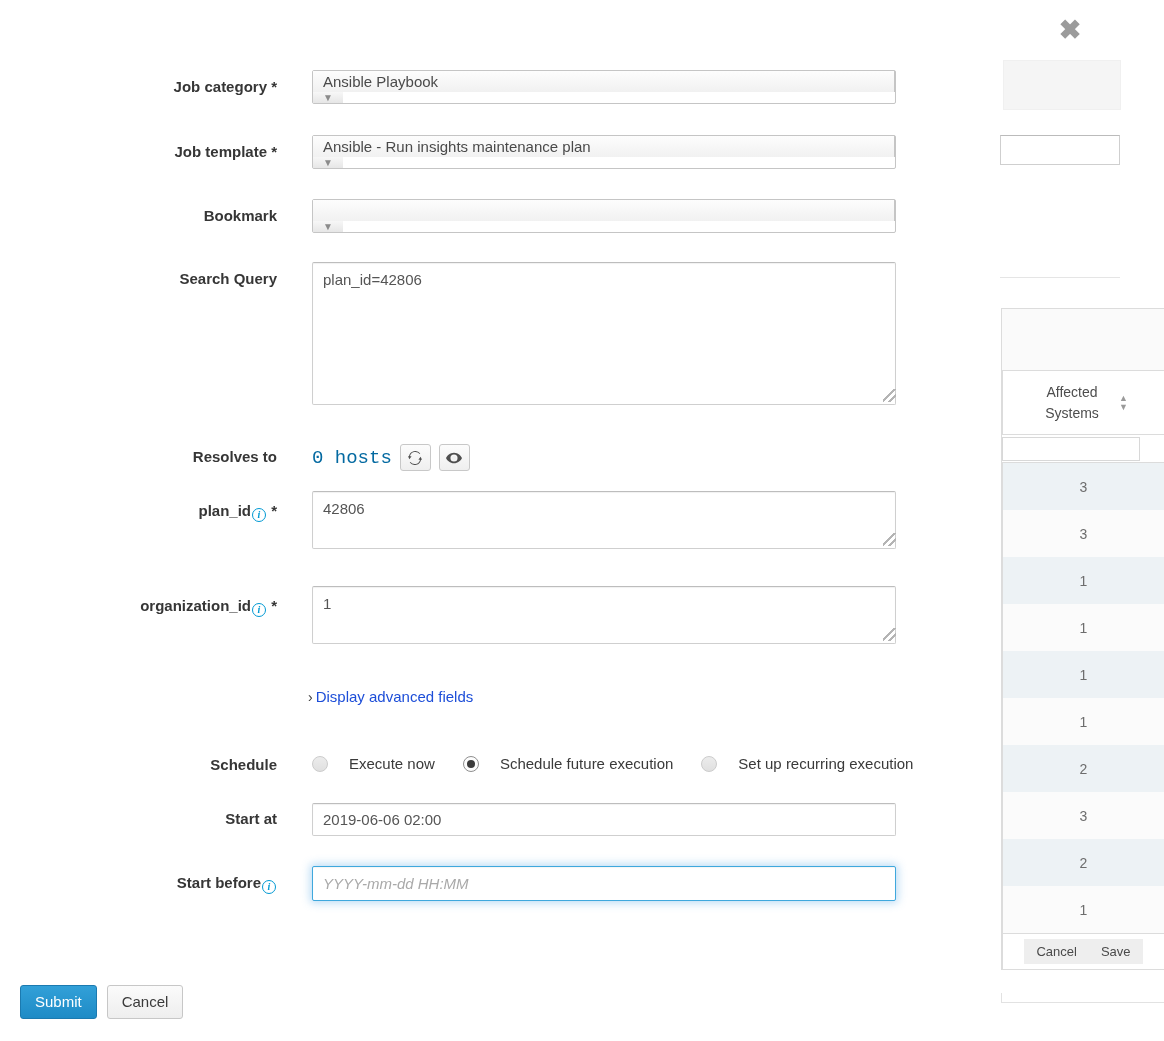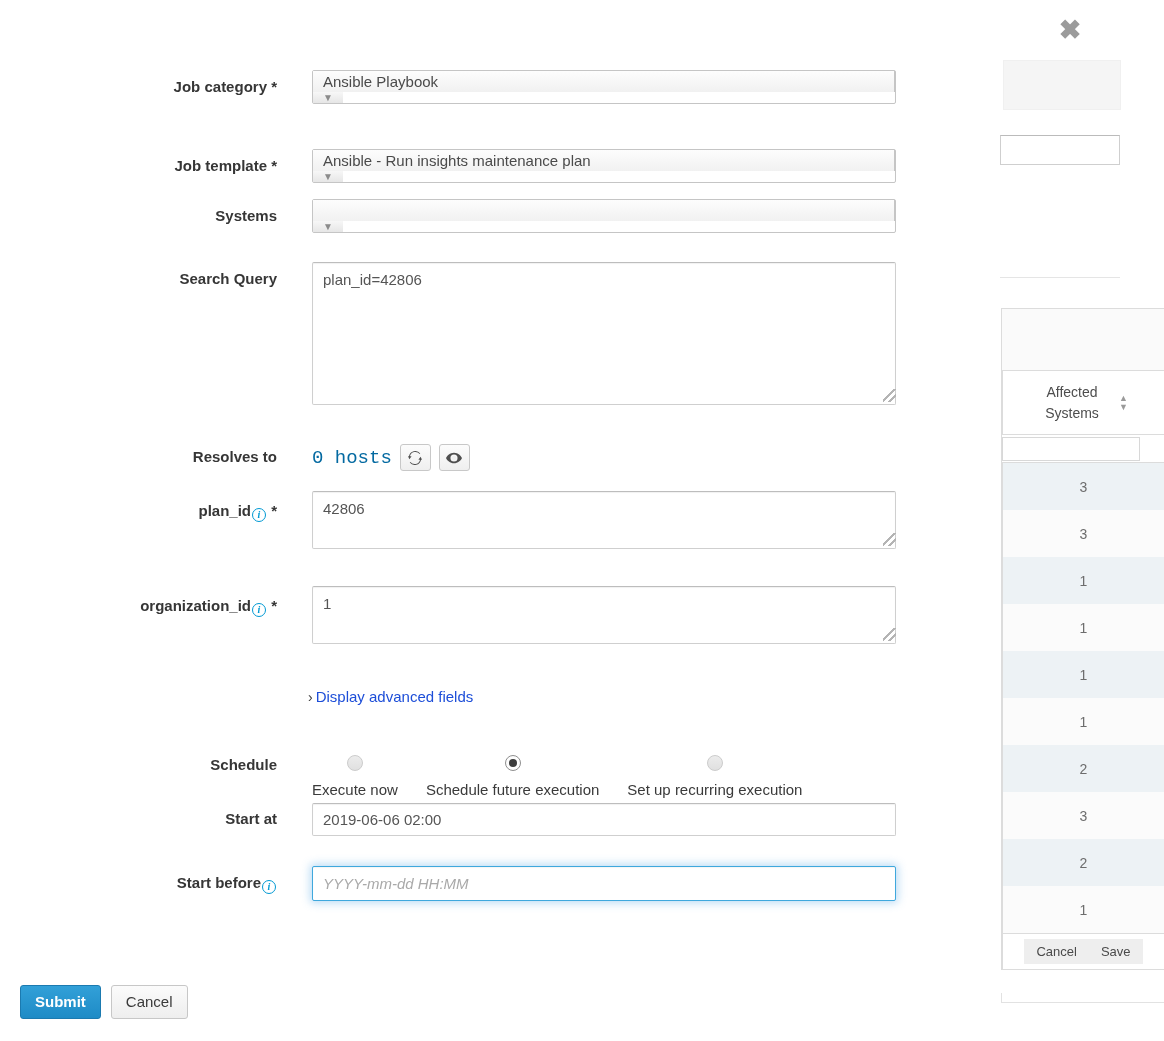--- a/index.html
+++ b/index.html
@@ -164,42 +164,42 @@
     color: #4f4f4f; cursor: pointer;
   }
 
   
   .adv-link {
     font-size: 15px; color: #1d4ed8; text-decoration: none; cursor: pointer;
   }
   .chev { color: #3b3b3b; font-size: 14px; margin-right: 3px; }
 
   
-  .radio-wrap { display: flex; align-items: center; gap: 10px; margin-right: 28px; flex-direction: column; }
+  .radio-wrap { display: flex; align-items: center; gap: 21px; margin-right: 28px; }
   .radio {
     width: 16px; height: 16px; border-radius: 50%;
     background: linear-gradient(to bottom,#ececec,#e0e0e0);
     border: 1px solid #cccccc; display: inline-block; position: relative;
     cursor: pointer; flex: none;
   }
   .radio.checked { background: #fdfdfd; border-color: #8f8f8f; }
   .radio.checked::after {
     content: ""; position: absolute; left: 3px; top: 3px;
     width: 8px; height: 8px; border-radius: 50%; background: #3c3c3c;
   }
   .radio-label { font-size: 15px; color: #3a3a3a; white-space: nowrap; }
 
   
   .btn {
     font-size: 15px; font-family: inherit; border-radius: 3px;
     padding: 7px 14px; cursor: pointer; line-height: 1.15;
   }
   .btn-primary {
     background: linear-gradient(to bottom,#32a0d8,#1e8bc6);
-    border: 1px solid #1b7ab0; color: #fff; font-weight: bold;
+    border: 1px solid #1b7ab0; color: #fff; font-weight: normal;
   }
   .btn-default {
     background: linear-gradient(to bottom,#fbfbfb,#eeeeee);
     border: 1px solid #c7c7c7; color: #3a3a3a;
   }
 </style>
 </head>
 <body>
 
 <div id="root">
@@ -254,33 +254,33 @@
       <div class="f-label" style="top:8px">
         <span>Job category</span>
         <span class="req">*</span>
       </div>
       <div class="ctl sel">
         <div class="sel-face">Ansible Playbook</div>
         <div class="sel-arrow">▼</div>
       </div>
     </div>
 
-    <div class="form-row" style="top:149px;height:51px">
+    <div class="form-row" style="top:135px;height:51px">
       <div class="f-label" style="top:8px">
         <span>Job template</span>
         <span class="req">*</span>
       </div>
       <div class="ctl sel">
         <div class="sel-face">Ansible - Run insights maintenance plan</div>
         <div class="sel-arrow">▼</div>
       </div>
     </div>
 
     <div class="form-row" style="top:199px;height:34px">
-      <div class="f-label" style="top:8px">Systems</div>
+      <div class="f-label" style="top:8px">Bookmark</div>
       <div class="ctl sel">
         <div class="sel-face"></div>
         <div class="sel-arrow">▼</div>
       </div>
     </div>
 
     <div class="form-row" style="top:262px;height:143px">
       <div class="f-label" style="top:8px">Search Query</div>
       <div class="ctl ta" style="width:584px;height:143px">plan_id=42806</div>
       <div class="grip" style="left:883px;top:127px;position:absolute"></div>

